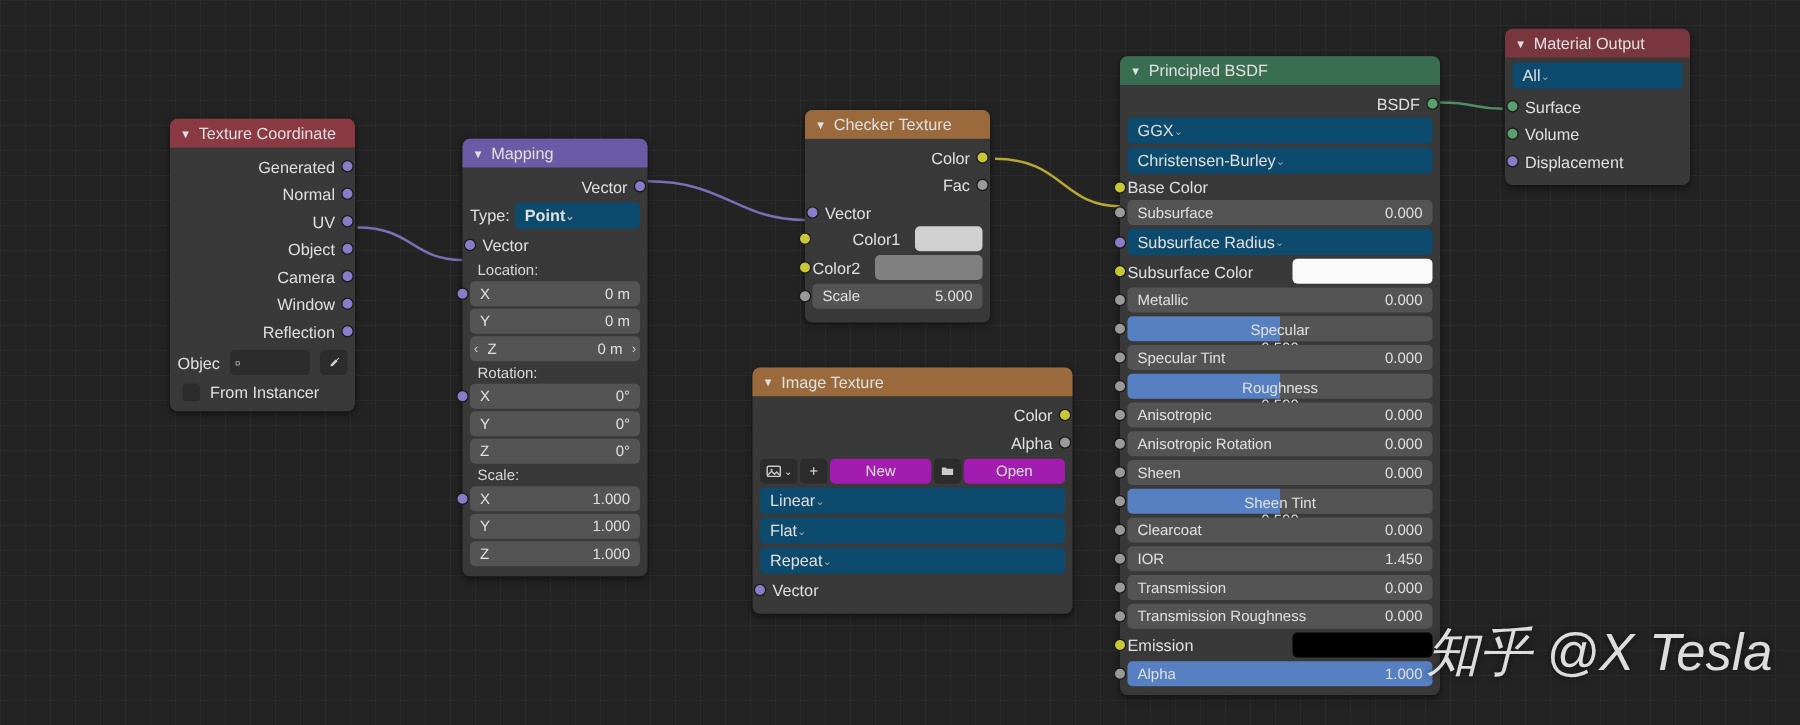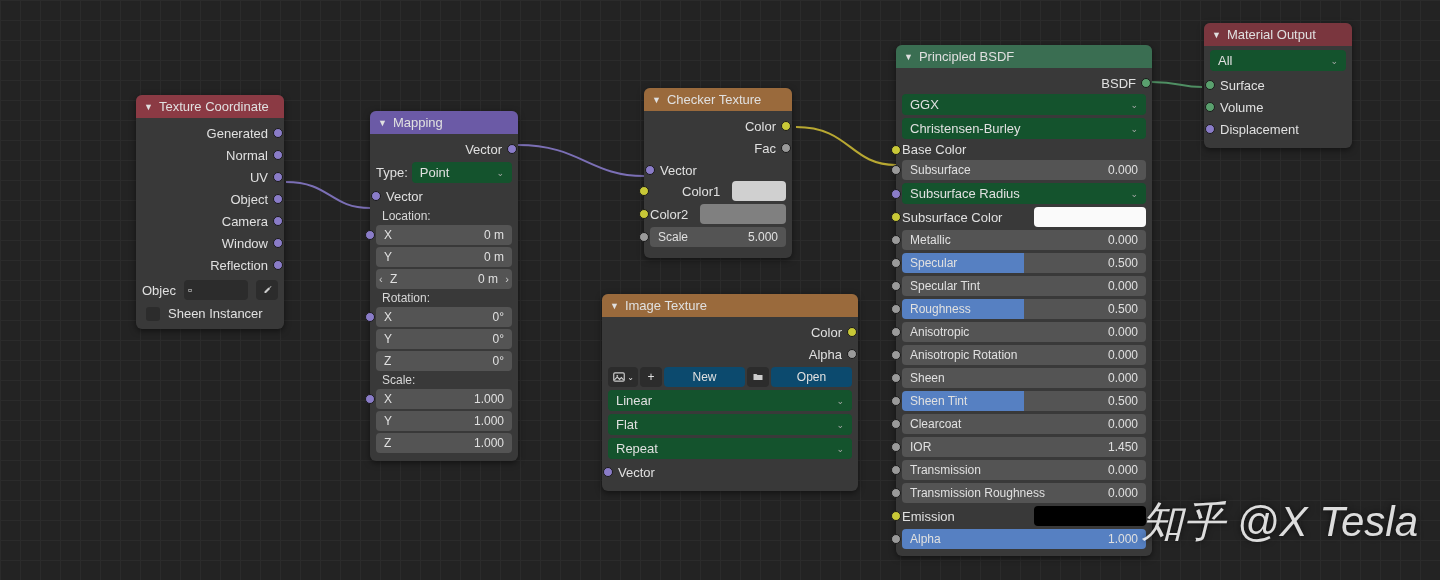--- a/index.html
+++ b/index.html
@@ -51,48 +51,49 @@
     border:1px solid #1a1a1a;
   }
   .socket.out { right:-5px; }
   .socket.in  { left:-5px;  }
   .s-purple { background:#8a7cc8; }
   .s-grey   { background:#9a9a9a; }
   .s-yellow { background:#c8c837; }
   .s-green  { background:#5aa06e; }
 
   .dropdown {
-    background:#14532d; border-radius:4px; padding:3px 8px;
-    display:flex; justify-content:space-between; align-items:center;
+    background:#0c4a6e; border-radius:4px; padding:3px 8px;
+    display:flex; align-items:center;
     cursor:pointer;
   }
   .dropdown .chev { font-size:9px; color:#aaa; }
 
   .field {
     background:#545454; border-radius:4px; height:20px;
     display:flex; align-items:center; justify-content:space-between;
     padding:4px 8px; font-size:12px;
   }
   .field.slider-half {
     background: linear-gradient(to right, #5680c2 0%, #5680c2 50%, #545454 50%, #545454 100%);
+    flex-direction: column;
   }
   .field.slider-full { background:#5680c2; }
   .field.z-active { position:relative; }
   .field.z-active::before { content:"‹"; position:absolute; left:3px; color:#ccc; font-size:11px; }
   .field.z-active::after  { content:"›"; position:absolute; right:3px; color:#ccc; font-size:11px; }
   .swatch { border-radius:4px; height:20px; }
   .swatch.light { background:#d0d0d0; }
   .swatch.grey  { background:#808080; }
   .swatch.white { background:#fafafa; }
   .swatch.black { background:#000; }
 
   .section-label { color:#d8d8d8; font-size:12px; padding:2px 6px; }
   .checkbox { width:14px; height:14px; border-radius:3px; background:#2c2c2c; margin-right:8px; display:inline-block; vertical-align:middle; }
 
-  .btn { background:#0c4a6e; border-radius:4px; height:20px; display:flex; align-items:center; justify-content:center; font-size:12px; cursor:pointer; }
+  .btn { background:#a21caf; border-radius:4px; height:20px; display:flex; align-items:center; justify-content:center; font-size:12px; cursor:pointer; }
   .btn.dark { background:#2c2c2c; }
 
   
   .p-row { display:flex; align-items:center; gap:6px; margin-bottom:3px; position:relative; }
   .p-row .socket.in { left:-11px; }
   .p-row .field { flex:1; }
 
   .watermark {
     position:absolute; right:22px; bottom:30px;
     font-size:42px; font-style:italic; color:rgba(255,255,255,0.85);
@@ -148,38 +149,38 @@
       <span>Objec</span>
       <div class="btn dark" style="flex:1; justify-content:flex-start; padding-left:4px;">▫</div>
       <div class="btn dark" style="width:22px;">
         <svg width="12" height="12" viewBox="0 0 24 24">
             <path fill="#ccc" d="M20 4l-4 4-1-1-8 8v3h3l8-8-1-1 4-4z"></path>
           </svg>
       </div>
     </div>
     <div style="display:flex; align-items:center; margin-top:6px; padding-left:4px;">
       <span class="checkbox"></span>
-      <span>Sheen Instancer</span>
+      <span>From Instancer</span>
     </div>
   </div>
 </div>
 
 <div class="node" style="left:370px; top:111px; width:148px;">
   <div class="node-header hdr-purple">
     <span class="tri">▼</span>
     <span>Mapping</span>
   </div>
   <div class="node-body">
     <div class="row right">
         <span class="label">Vector</span>
         <span class="socket out s-purple"></span>
       </div>
     <div style="display:flex; align-items:center; gap:4px; margin:2px 0;">
       <span>Type:</span>
-      <div class="dropdown" style="flex:1;">
+      <div class="dropdown" style="flex:1;font-weight:bold;">
         <span>Point</span>
           <span class="chev">⌄</span>
       </div>
     </div>
     <div class="row left">
         <span class="socket in s-purple"></span>
         <span class="label">Vector</span>
       </div>
 
     <div class="section-label">Location:</div>

